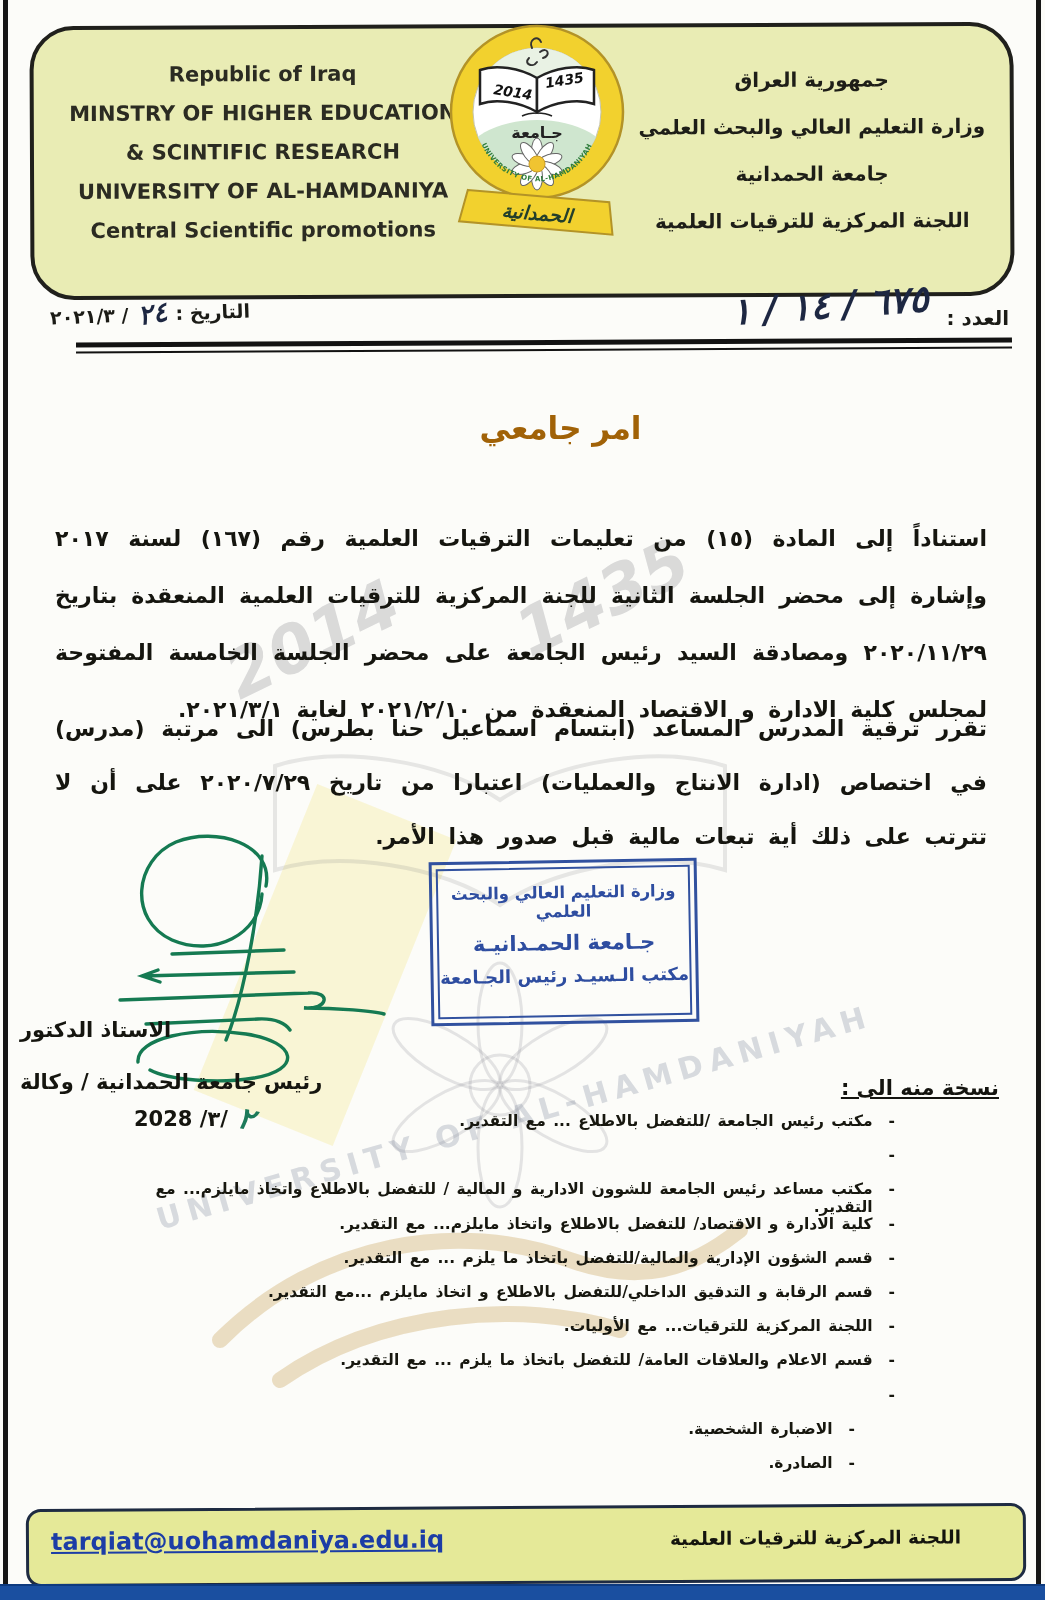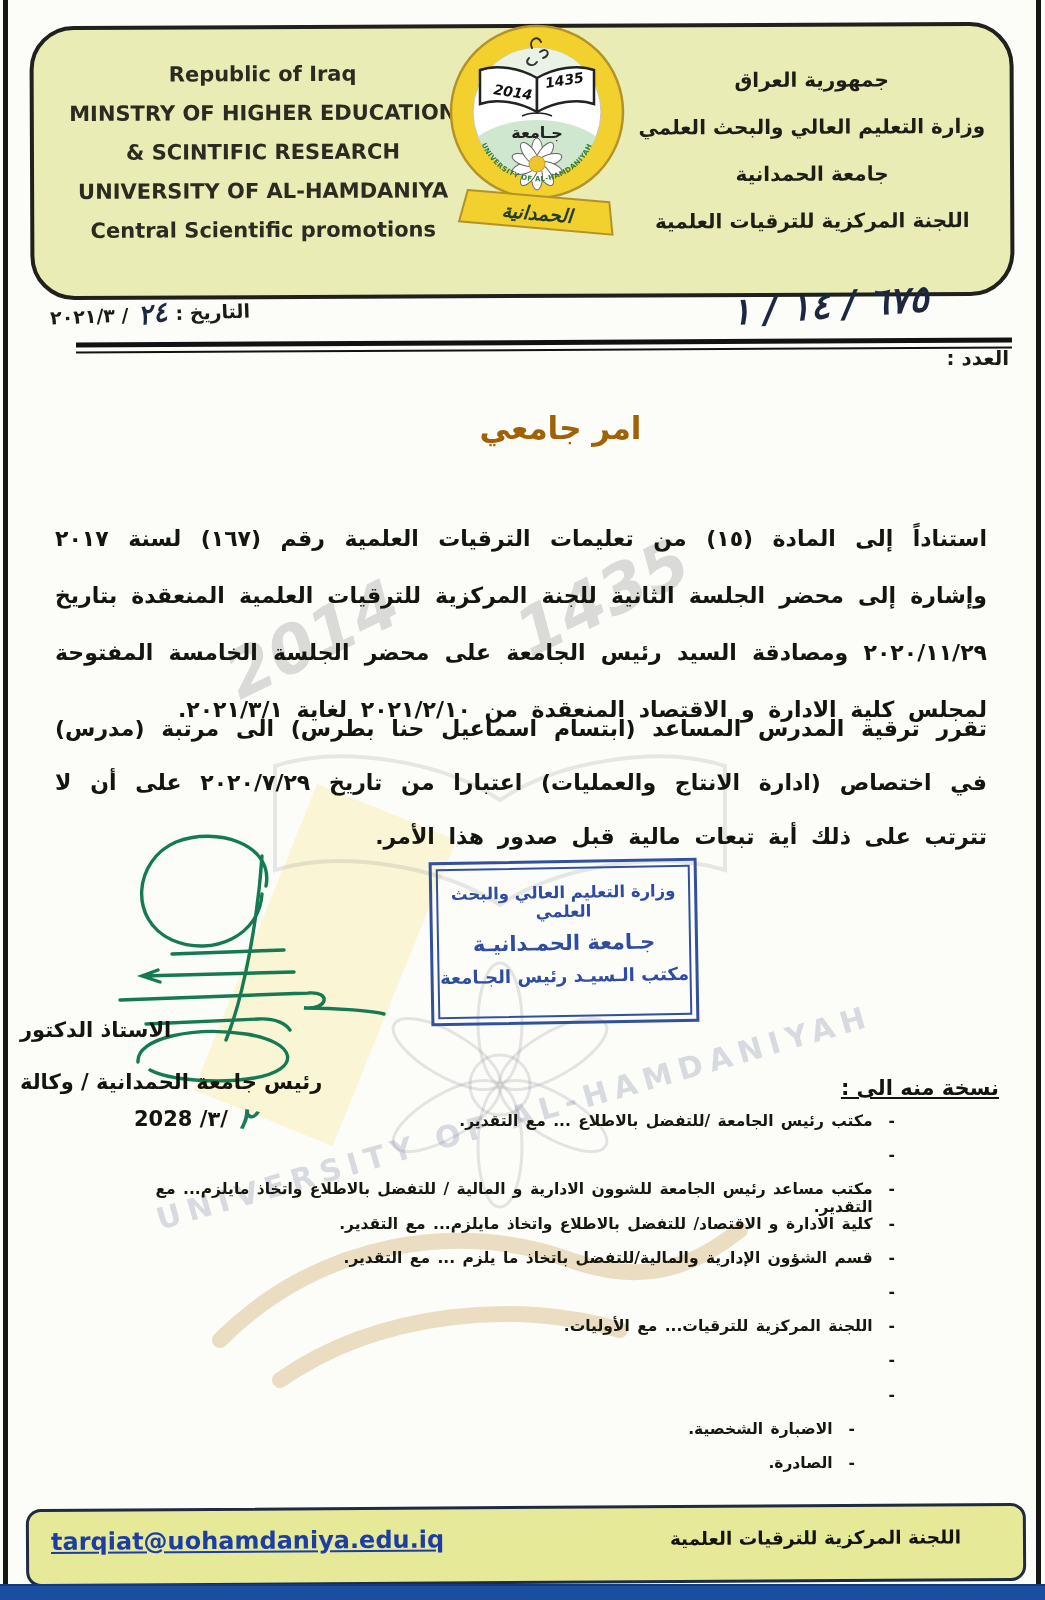--- a/index.html
+++ b/index.html
@@ -22,21 +22,21 @@
   }
   .hdr-ar {
     position:absolute; right:14px; top:30px; width:368px; text-align:center;
     direction:rtl; font-weight:bold; font-size:20px; line-height:47px; color:#1e1e18;
   }
   .logo { position:absolute; left:442px; top:12px; width:190px; height:252px; }
 
   
   .ref-number-label {
     position:absolute; right:36px; top:306px; direction:rtl;
-    font-weight:bold; font-size:20px;margin-top:40px;
+    font-weight:bold; font-size:20px;
   }
   .ref-number-value {
     position:absolute; right:116px; top:284px; font-size:37px; font-style:italic;
     font-weight:bold; letter-spacing:4px; color:#1d2742; transform:rotate(-4deg);
   }
   .ref-date {
     position:absolute; left:50px; top:300px; direction:rtl; display:flex;
     align-items:center; gap:9px; transform:rotate(-2deg);
     font-weight:bold; font-size:19px;
   }
@@ -287,27 +287,29 @@
     <div class="copy-item">
       <span class="dash">-</span>
       <span>كلية الادارة و الاقتصاد/ للتفضل بالاطلاع واتخاذ مايلزم... مع التقدير.</span>
     </div>
     <div class="copy-item">
       <span class="dash">-</span>
       <span>قسم الشؤون الإدارية والمالية/للتفضل باتخاذ ما يلزم ... مع التقدير.</span>
     </div>
     <div class="copy-item">
       <span class="dash">-</span>
+      <span>قسم الرقابة و التدقيق الداخلي/للتفضل بالاطلاع و اتخاذ مايلزم ...مع التقدير.</span>
     </div>
     <div class="copy-item">
       <span class="dash">-</span>
       <span>اللجنة المركزية للترقيات... مع الأوليات.</span>
     </div>
     <div class="copy-item">
       <span class="dash">-</span>
+      <span>قسم الاعلام والعلاقات العامة/ للتفضل باتخاذ ما يلزم ... مع التقدير.</span>
     </div>
     <div class="copy-item">
       <span class="dash">-</span>
     </div>
     <div class="copy-item copy-indent">
       <span class="dash">-</span>
       <span>الاضبارة الشخصية.</span>
     </div>
     <div class="copy-item copy-indent">
       <span class="dash">-</span>

